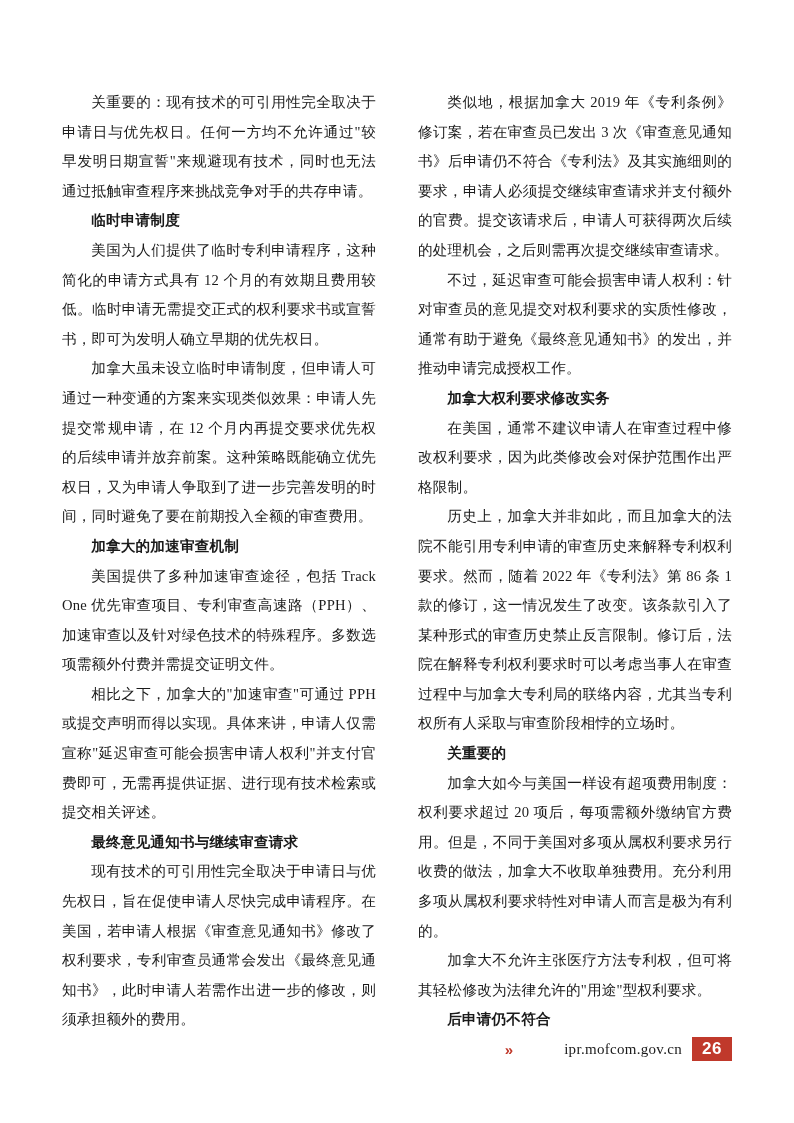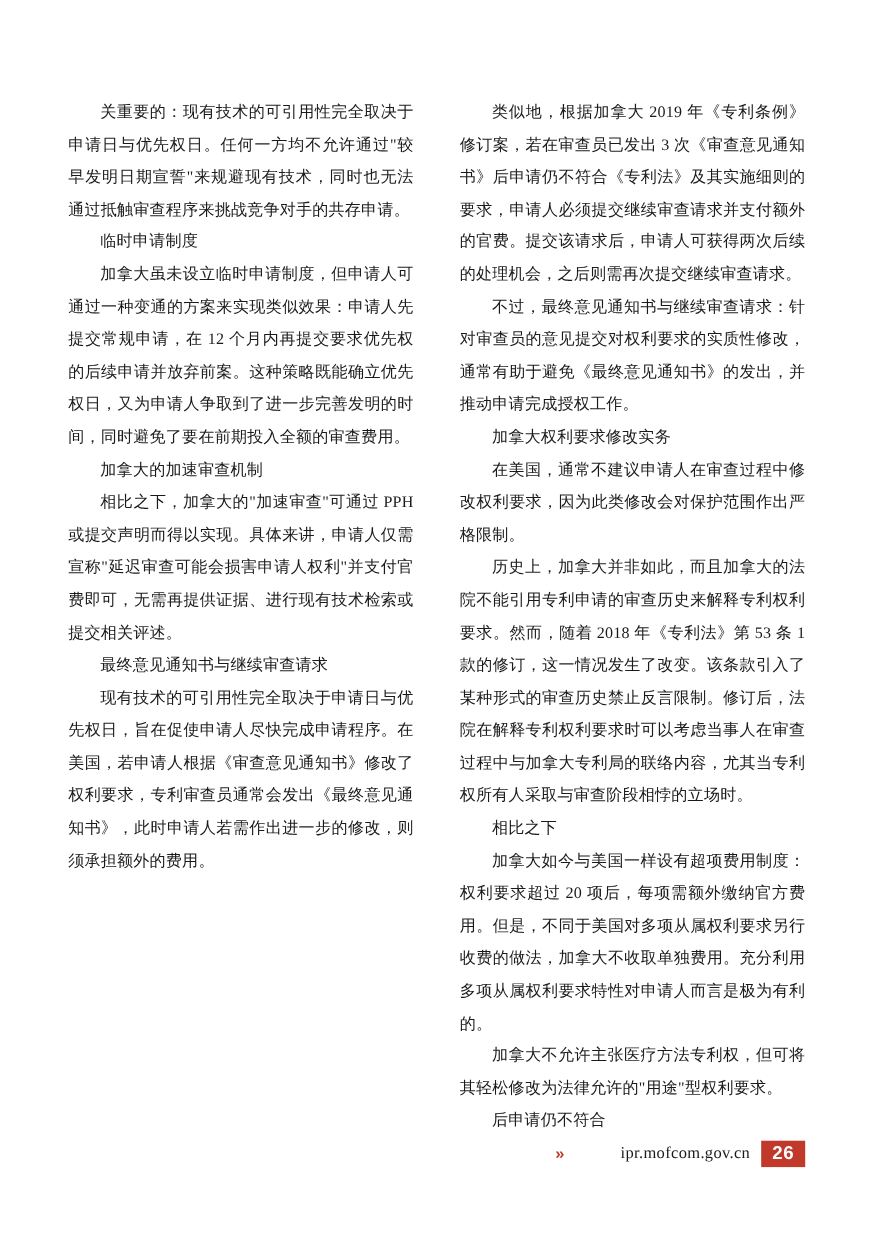--- a/index.html
+++ b/index.html
@@ -41,21 +41,21 @@
     text-align: justify;
     text-justify: inter-ideograph;
     text-indent: 2em;
     letter-spacing: 0.2px;
   }
   p.heading-par {
     margin: 0;
     font-size: 14.6px;
     line-height: 29.6px;
     text-indent: 2em;
-    font-weight: normal;
+    font-weight: bold;
     letter-spacing: 0.2px;
   }
   .footer {
     position: absolute;
     right: 62px;
     bottom: 62px;
     display: flex;
     align-items: center;
     height: 24px;
   }
@@ -93,34 +93,36 @@
 </head>
 <body>
 
 <div class="page">
 
   <div class="columns">
 
     <div class="col">
       <p class="body-par">关重要的：现有技术的可引用性完全取决于申请日与优先权日。任何一方均不允许通过"较早发明日期宣誓"来规避现有技术，同时也无法通过抵触审查程序来挑战竞争对手的共存申请。</p>
       <p class="heading-par">临时申请制度</p>
+      <p class="body-par">美国为人们提供了临时专利申请程序，这种简化的申请方式具有 12 个月的有效期且费用较低。临时申请无需提交正式的权利要求书或宣誓书，即可为发明人确立早期的优先权日。</p>
       <p class="body-par">加拿大虽未设立临时申请制度，但申请人可通过一种变通的方案来实现类似效果：申请人先提交常规申请，在 12 个月内再提交要求优先权的后续申请并放弃前案。这种策略既能确立优先权日，又为申请人争取到了进一步完善发明的时间，同时避免了要在前期投入全额的审查费用。</p>
       <p class="heading-par">加拿大的加速审查机制</p>
+      <p class="body-par">美国提供了多种加速审查途径，包括 Track One 优先审查项目、专利审查高速路（PPH）、加速审查以及针对绿色技术的特殊程序。多数选项需额外付费并需提交证明文件。</p>
       <p class="body-par">相比之下，加拿大的"加速审查"可通过 PPH 或提交声明而得以实现。具体来讲，申请人仅需宣称"延迟审查可能会损害申请人权利"并支付官费即可，无需再提供证据、进行现有技术检索或提交相关评述。</p>
       <p class="heading-par">最终意见通知书与继续审查请求</p>
       <p class="body-par">现有技术的可引用性完全取决于申请日与优先权日，旨在促使申请人尽快完成申请程序。在美国，若申请人根据《审查意见通知书》修改了权利要求，专利审查员通常会发出《最终意见通知书》，此时申请人若需作出进一步的修改，则须承担额外的费用。</p>
     </div>
 
     <div class="col">
       <p class="body-par">类似地，根据加拿大 2019 年《专利条例》修订案，若在审查员已发出 3 次《审查意见通知书》后申请仍不符合《专利法》及其实施细则的要求，申请人必须提交继续审查请求并支付额外的官费。提交该请求后，申请人可获得两次后续的处理机会，之后则需再次提交继续审查请求。</p>
-      <p class="body-par">不过，最终意见通知书与继续审查请求：针对审查员的意见提交对权利要求的实质性修改，通常有助于避免《最终意见通知书》的发出，并推动申请完成授权工作。</p>
+      <p class="body-par">不过，延迟审查可能会损害申请人权利：针对审查员的意见提交对权利要求的实质性修改，通常有助于避免《最终意见通知书》的发出，并推动申请完成授权工作。</p>
       <p class="heading-par">加拿大权利要求修改实务</p>
       <p class="body-par">在美国，通常不建议申请人在审查过程中修改权利要求，因为此类修改会对保护范围作出严格限制。</p>
-      <p class="body-par">历史上，加拿大并非如此，而且加拿大的法院不能引用专利申请的审查历史来解释专利权利要求。然而，随着 2018 年《专利法》第 53 条 1 款的修订，这一情况发生了改变。该条款引入了某种形式的审查历史禁止反言限制。修订后，法院在解释专利权利要求时可以考虑当事人在审查过程中与加拿大专利局的联络内容，尤其当专利权所有人采取与审查阶段相悖的立场时。</p>
-      <p class="heading-par">相比之下</p>
+      <p class="body-par">历史上，加拿大并非如此，而且加拿大的法院不能引用专利申请的审查历史来解释专利权利要求。然而，随着 2022 年《专利法》第 86 条 1 款的修订，这一情况发生了改变。该条款引入了某种形式的审查历史禁止反言限制。修订后，法院在解释专利权利要求时可以考虑当事人在审查过程中与加拿大专利局的联络内容，尤其当专利权所有人采取与审查阶段相悖的立场时。</p>
+      <p class="heading-par">关重要的</p>
       <p class="body-par">加拿大如今与美国一样设有超项费用制度：权利要求超过 20 项后，每项需额外缴纳官方费用。但是，不同于美国对多项从属权利要求另行收费的做法，加拿大不收取单独费用。充分利用多项从属权利要求特性对申请人而言是极为有利的。</p>
       <p class="body-par">加拿大不允许主张医疗方法专利权，但可将其轻松修改为法律允许的"用途"型权利要求。</p>
       <p class="heading-par">后申请仍不符合</p>
     </div>
 
   </div>
 
   <div class="footer">
     <span class="footer-arrows">»</span>
     <span class="footer-url">ipr.mofcom.gov.cn</span>

